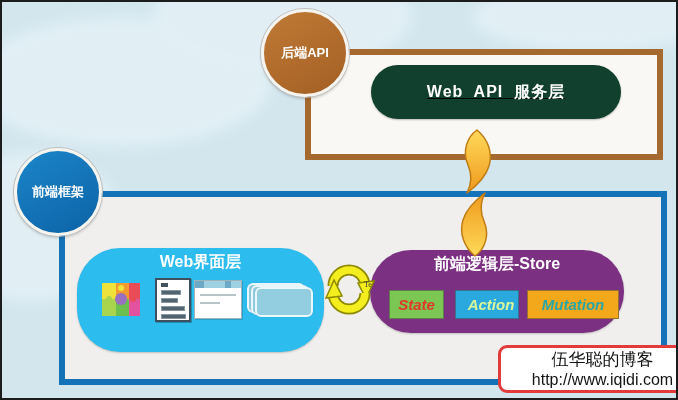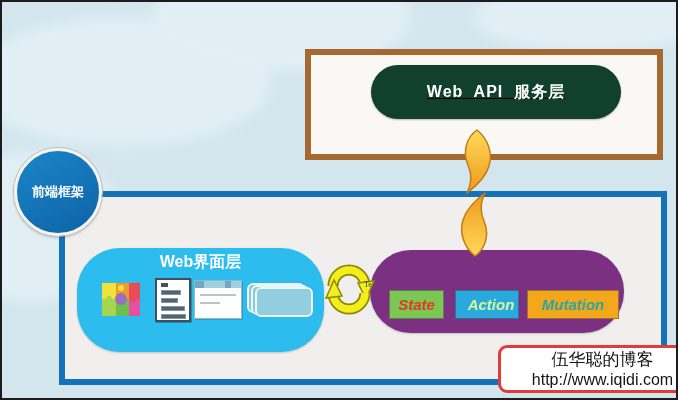--- a/index.html
+++ b/index.html
@@ -86,20 +86,23 @@
 
   <div class="cloud c1"></div>
   <div class="cloud c2"></div>
   <div class="cloud c3"></div>
   <div class="cloud c4"></div>
 
   <div class="brown-rect"></div>
   <div class="green-stadium">
     <span>Web  API  服务层</span>
   </div>
+  <div class="badge backend">
+    <span>后端API</span>
+  </div>
 
   <svg class="flames" viewBox="0 0 68 134">
     <defs>
       <linearGradient id="flameGrad" x1="0" y1="0" x2="0" y2="1">
         <stop offset="0" stop-color="#ffd95a"></stop>
         <stop offset="1" stop-color="#ee9a1c"></stop>
       </linearGradient>
     </defs>
     <path id="flamePath" d="M 35 4 C 46 13, 51 27, 47 40 C 44 50, 37 58, 25 67 C 30 57, 30 48, 26 39 C 20 25, 25 11, 35 4 Z" fill="url(#flameGrad)" stroke="#c07c14" stroke-width="1.5" stroke-linejoin="round"></path>
     <use href="#flamePath" transform="rotate(180 34 67)"></use>
@@ -148,20 +151,21 @@
     <path d="M 11 25 A 16 16 0 0 1 43 25" fill="none" stroke="#8e8a00" stroke-width="11"></path>
     <path d="M 11 25 A 16 16 0 0 1 43 25" fill="none" stroke="#f4ee1e" stroke-width="7.5"></path>
     <polygon points="36,22 52,20 44,38" fill="#f4ee1e" stroke="#8e8a00" stroke-width="1.5"></polygon>
     <path d="M 43 32 A 16 16 0 0 1 11 32" fill="none" stroke="#8e8a00" stroke-width="11"></path>
     <path d="M 43 32 A 16 16 0 0 1 11 32" fill="none" stroke="#f4ee1e" stroke-width="7.5"></path>
     <polygon points="20,35 4,37 12,19" fill="#f4ee1e" stroke="#8e8a00" stroke-width="1.5"></polygon>
   </svg>
   <span class="cycle-label">Te</span>
 
   <div class="purple-stadium">
+    <div class="title">前端逻辑层-Store</div>
     <div class="store-box state">State</div>
     <div class="store-box action">Action</div>
     <div class="store-box mutation">Mutation</div>
   </div>
 
   <div class="badge frontend">
     <span>前端框架</span>
   </div>
 
   <div class="watermark">

